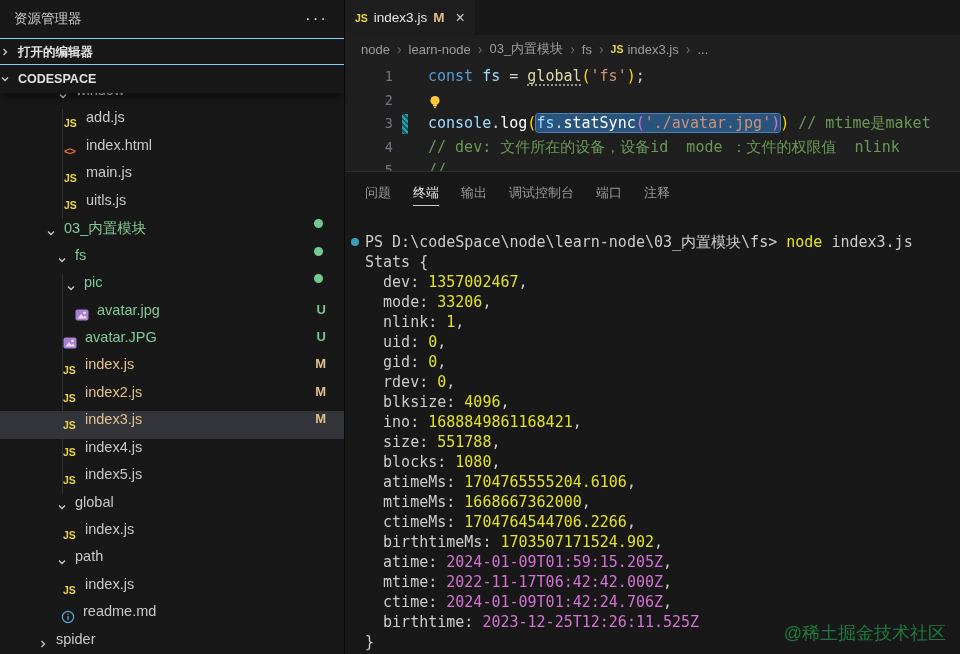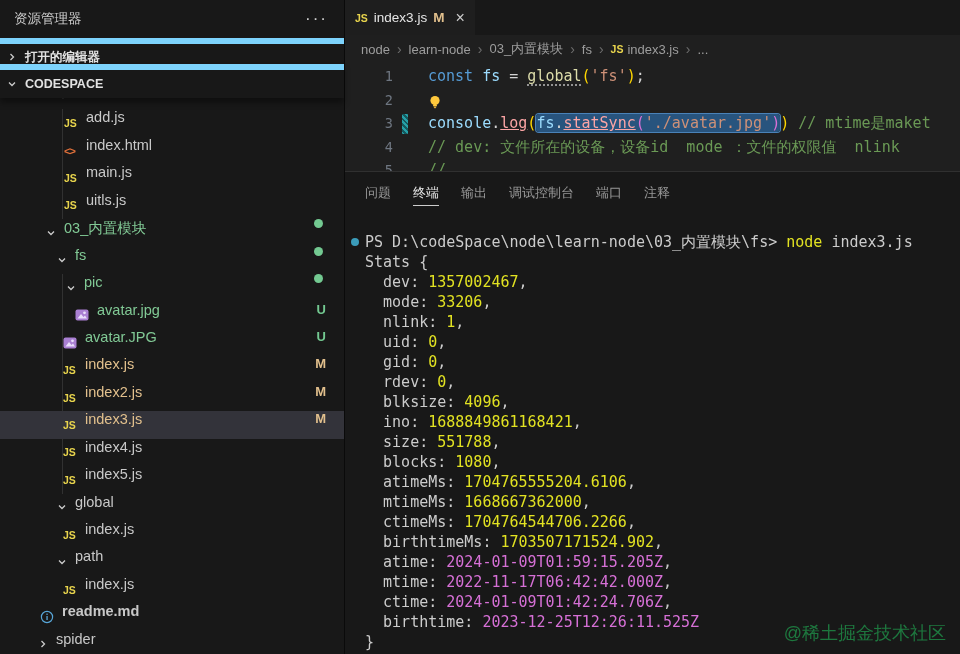--- a/index.html
+++ b/index.html
@@ -5,21 +5,21 @@
   html,body{margin:0;padding:0;background:#000;}
   .app{position:relative;width:960px;height:654px;background:#181818;overflow:hidden;
        font-family:"Liberation Sans",sans-serif;color:#cccccc;}
 
   
   .sidebar{position:absolute;left:0;top:0;width:344px;height:100%;background:#181818;border-right:1px solid #0a0a0a;}
   .sb-title{height:38px;padding:0 16px 0 14px;display:flex;justify-content:space-between;align-items:center;
             font-size:13.5px;color:#cfcfcf;}
   .dots{font-size:17px;letter-spacing:2px;color:#cfcfcf;cursor:pointer;line-height:10px;}
   .sb-section{display:flex;align-items:center;font-weight:bold;font-size:12.5px;color:#e2e2e2;
-              padding-left:7px;border-top:6px solid #7dd3fc;}
+              border-top:1px solid #7dd3fc;}
   .s1{position:absolute;top:38px;left:0;right:0;height:26px;}
   .s2{position:absolute;top:64px;left:0;right:0;height:28px;background:#181818;z-index:3;
       box-shadow:0 5px 6px rgba(0,0,0,.38);}
   .sb-section .ch{width:18px;}
   .tree{position:absolute;top:82px;left:0;right:0;z-index:1;}
   .row{height:27.45px;display:flex;font-size:14.5px;color:#c8c8c8;position:relative;cursor:pointer;}
   .row.selected{background:#33333a;}
   .ch{width:18px;display:inline-flex;justify-content:flex-start;align-items:center;flex:none;}
   .ficon{width:22px;display:inline-flex;align-items:center;flex:none;}
   .fi-js{color:#e8d44d;font-weight:bold;font-size:10.5px;}
@@ -45,21 +45,21 @@
   .crumb{cursor:pointer;display:inline-flex;align-items:center;gap:4px;}
   .csep{color:#6d6d6d;font-size:14px;}
 
   .code{position:absolute;top:63px;left:0;right:0;height:108px;background:#1f1f1f;
         font-family:"DejaVu Sans Mono",monospace;font-size:15px;overflow:hidden;padding-top:2px;cursor:text;}
   .cl{height:23.5px;line-height:23.5px;white-space:pre;position:relative;}
   .ln{position:absolute;left:0;width:48px;text-align:right;color:#6e7681;font-size:13.5px;}
   .modbar{position:absolute;left:57px;top:2px;bottom:2px;width:6px;border-radius:1px;
           background:repeating-linear-gradient(45deg,#25a0a8 0 2px,#15595e 2px 4px);}
   .ctext{position:absolute;left:83px;}
-  .c-kw{color:#569CD6;} .c-var{color:#9CDCFE;} .c-fn{color:#fca5a5;text-decoration:underline;}
+  .c-kw{color:#569CD6;} .c-var{color:#9CDCFE;} .c-fn{color:#ffffff;}
   .c-fnu{color:#DCDCAA;text-decoration:underline dotted #bbbbbb;text-underline-offset:4px;}
   .c-str{color:#CE9178;} .c-cm{color:#6A9955;} .c-wh{color:#d4d4d4;}
   .c-b1{color:#FFD700;} .c-b2{color:#DA70D6;}
   .sel{background:#28547e;box-shadow:0 0 0 1px #4a82b8;border-radius:3px;}
   .bulbwrap{position:absolute;left:83px;top:4px;}
 
   
   .panel{position:absolute;top:171px;left:0;right:0;bottom:0;background:#181818;border-top:1px solid #303030;}
   .ptabs{height:42px;display:flex;align-items:center;padding-left:9px;}
   .ptab{padding:0 11px;font-size:13px;color:#989898;height:100%;display:flex;align-items:center;
@@ -216,21 +216,21 @@
             <svg width="10" height="10" viewBox="0 0 10 10">
               <polyline points="2,3.5 5,6.5 8,3.5" fill="none" stroke="#cccccc" stroke-width="1.3"></polyline>
             </svg>
           </span>
           <span class="lbl">path</span>
         </div>
         <div class="row" style="padding-left: 63px;">
           <span class="ficon fi-js">JS</span>
           <span class="lbl">index.js</span>
         </div>
-        <div class="row" style="padding-left: 40px; font-weight: bold;">
+        <div class="row" style="padding-left: 61px;">
           <span class="ficon">
             <svg width="14" height="14" viewBox="0 0 14 14">
               <circle cx="7" cy="7" r="5.6" fill="none" stroke="#58a6d8" stroke-width="1.2"></circle>
               <rect x="6.4" y="6" width="1.3" height="4" fill="#58a6d8"></rect>
               <rect x="6.4" y="3.6" width="1.3" height="1.3" fill="#58a6d8"></rect>
             </svg>
           </span>
           <span class="lbl">readme.md</span>
         </div>
         <div class="row" style="padding-left: 38px;">

